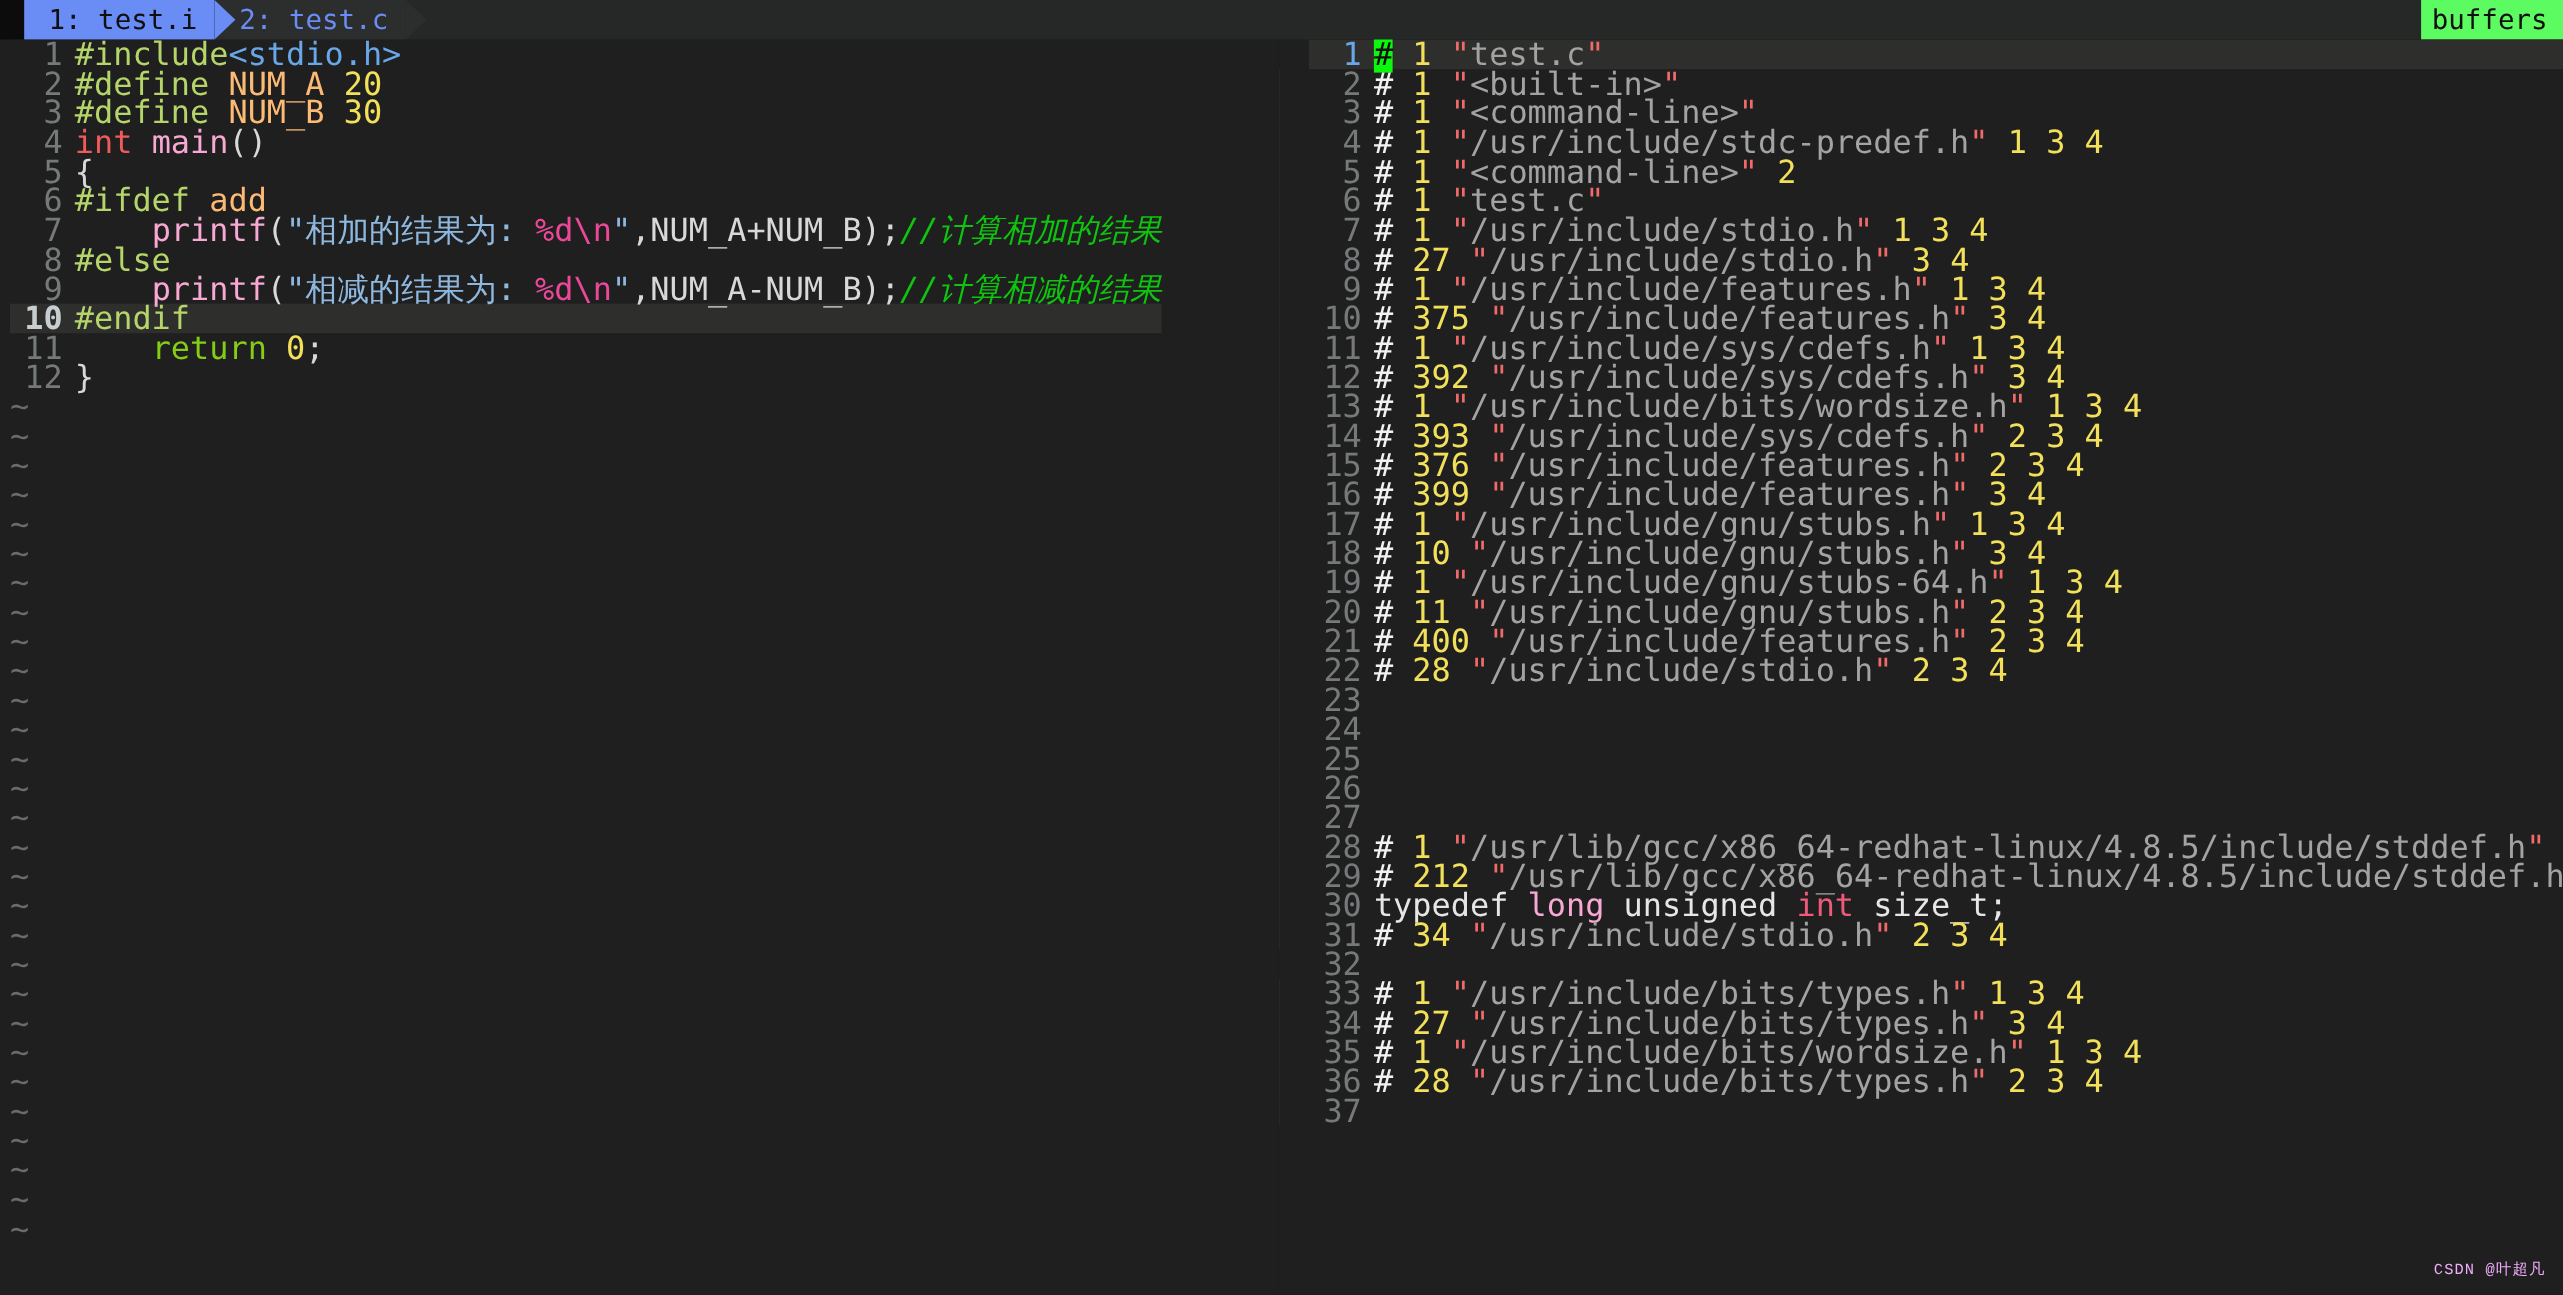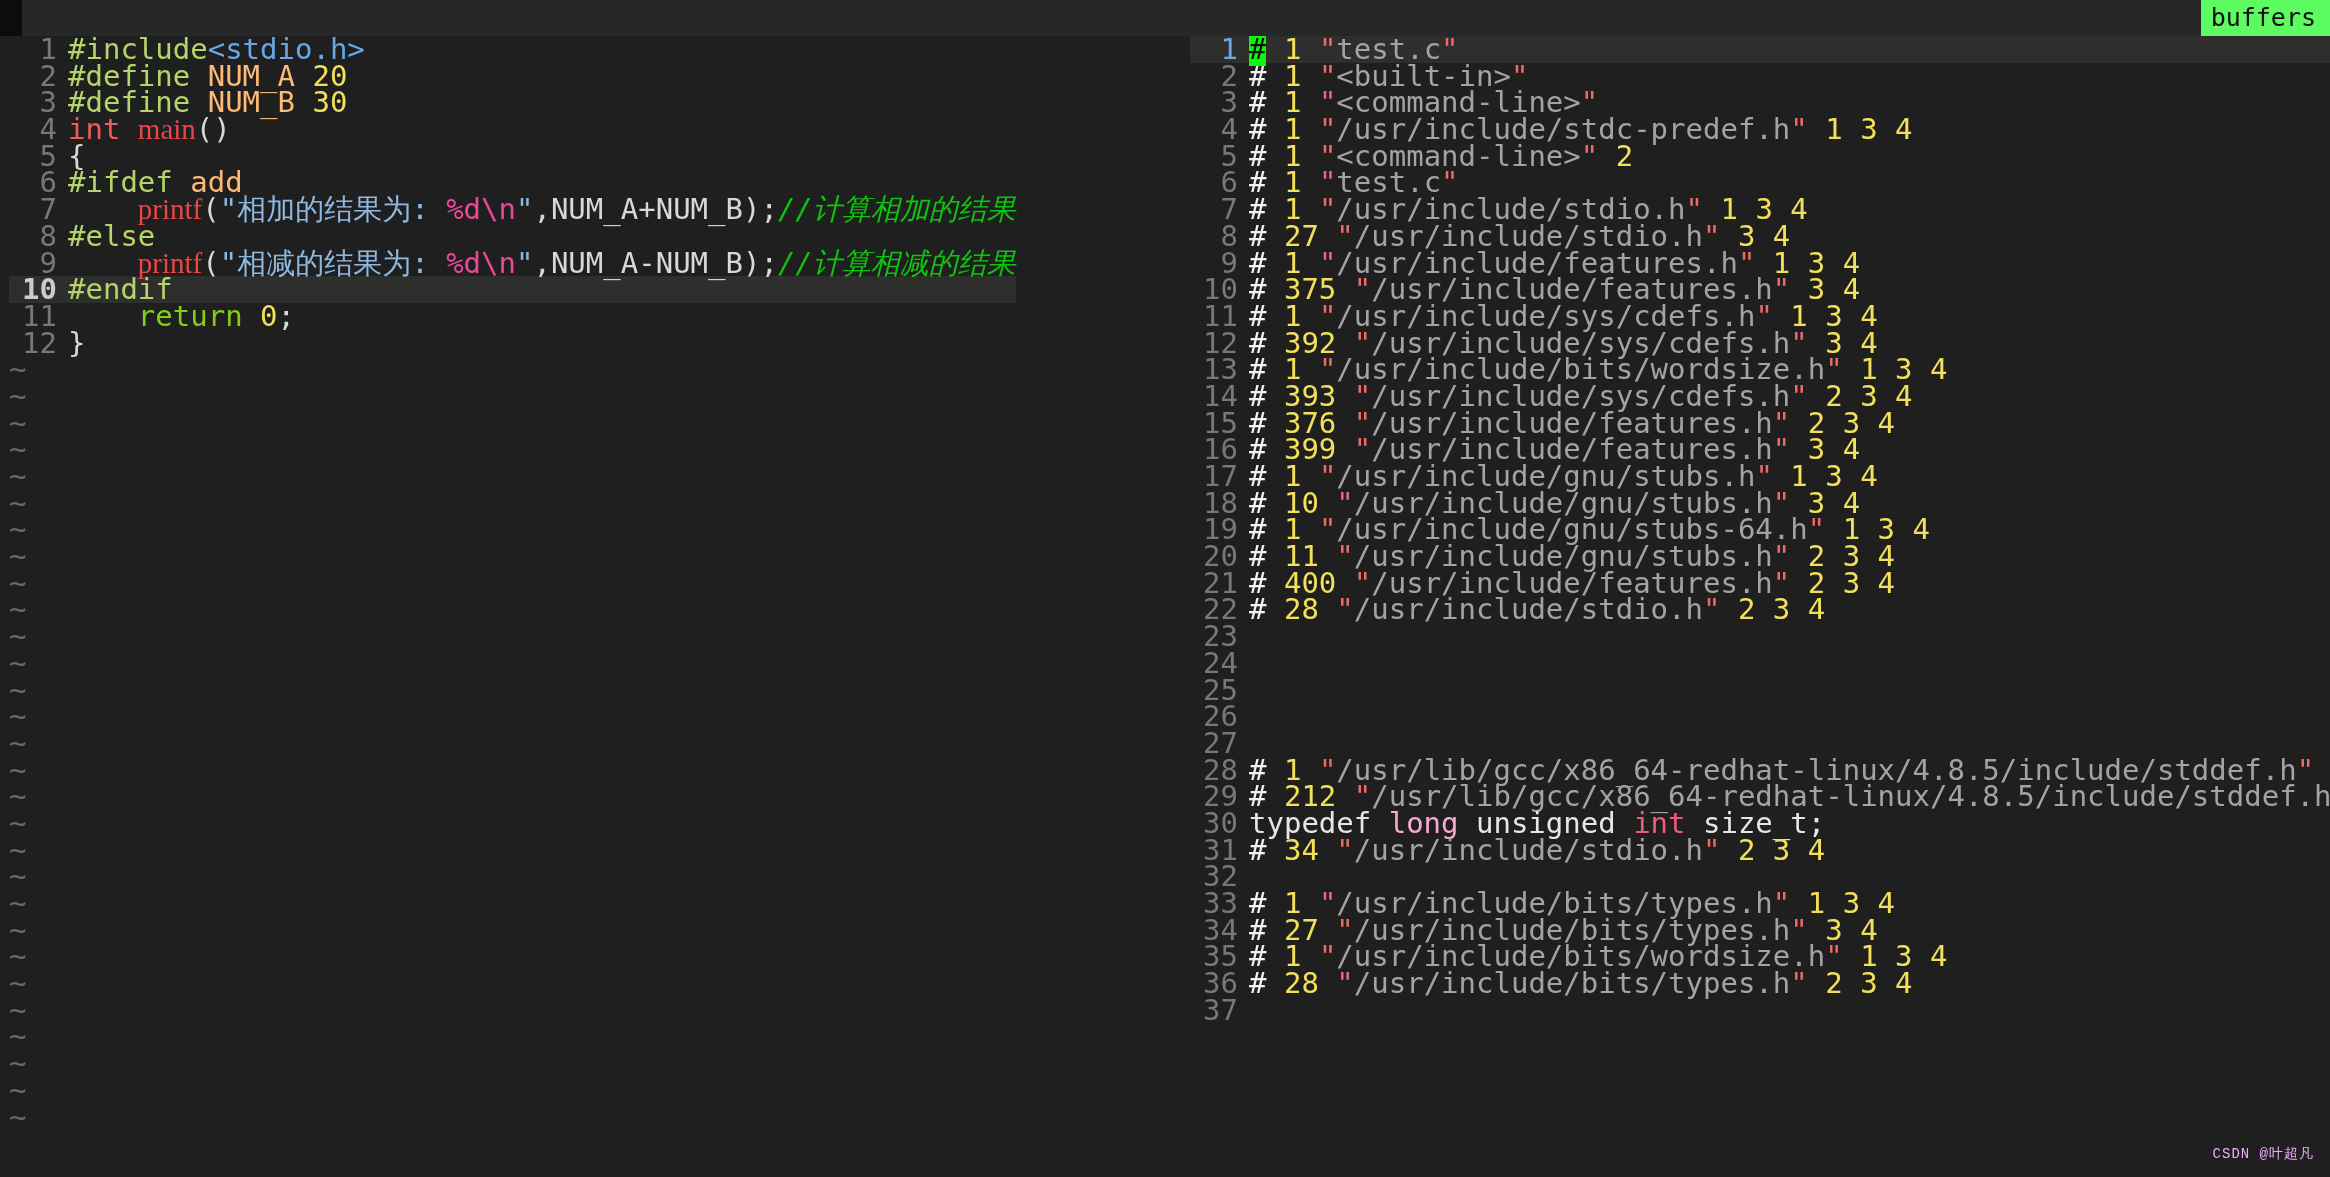--- a/index.html
+++ b/index.html
@@ -64,21 +64,21 @@
   .ln.cur{color:#c8cdd0;font-weight:bold;}
   .ln.curblue{color:#6aa7e8;}
   .tilde{color:#6a6c6b;display:inline-block;width:24px;}
 
   
   .c-pre{color:#b5d56a;}      
   .c-incl{color:#6aa7e8;}     
   .c-def{color:#fdba74;}
   .c-num{color:#f2e05a;}
   .c-type{color:#f05a5a;}     
-  .c-func{color:#ef4444;font-family:Liberation Serif, serif;}     
+  .c-func{color:#f9a8d4;}     
   .c-paren{color:#d8d8d8;}
   .c-str{color:#8fb8e0;}
   .c-fmt{color:#ec4899;}
   .c-cmt{color:#0fc40f;font-style:italic;}
   .c-plain{color:#d8d8d8;}
   .c-kw{color:#84cc16;}
 
   
   .r-hash{color:#f2f2f2;}
   .r-num{color:#f2e05a;}
@@ -106,20 +106,24 @@
     letter-spacing:1px;
   }
 </style>
 </head>
 <body>
 
 <div class="screen">
 
   <div class="tabline">
     <div class="leftgutter"></div>
+    <div id="tabs-host" style="display:flex;align-items:stretch;">
+        <div class="tab active"><span>1: test.i</span><span class="arrow"></span></div>
+        <div class="tab inactive"><span>2: test.c</span><span class="arrow"></span></div>
+      </div>
     <div class="tabfill"></div>
     <div class="buffers-wrap">
       <span class="larrow"></span>
       <span class="buffers">buffers</span>
     </div>
   </div>
 
   <div class="edgebar"></div>
 
   <div class="pane-left">

